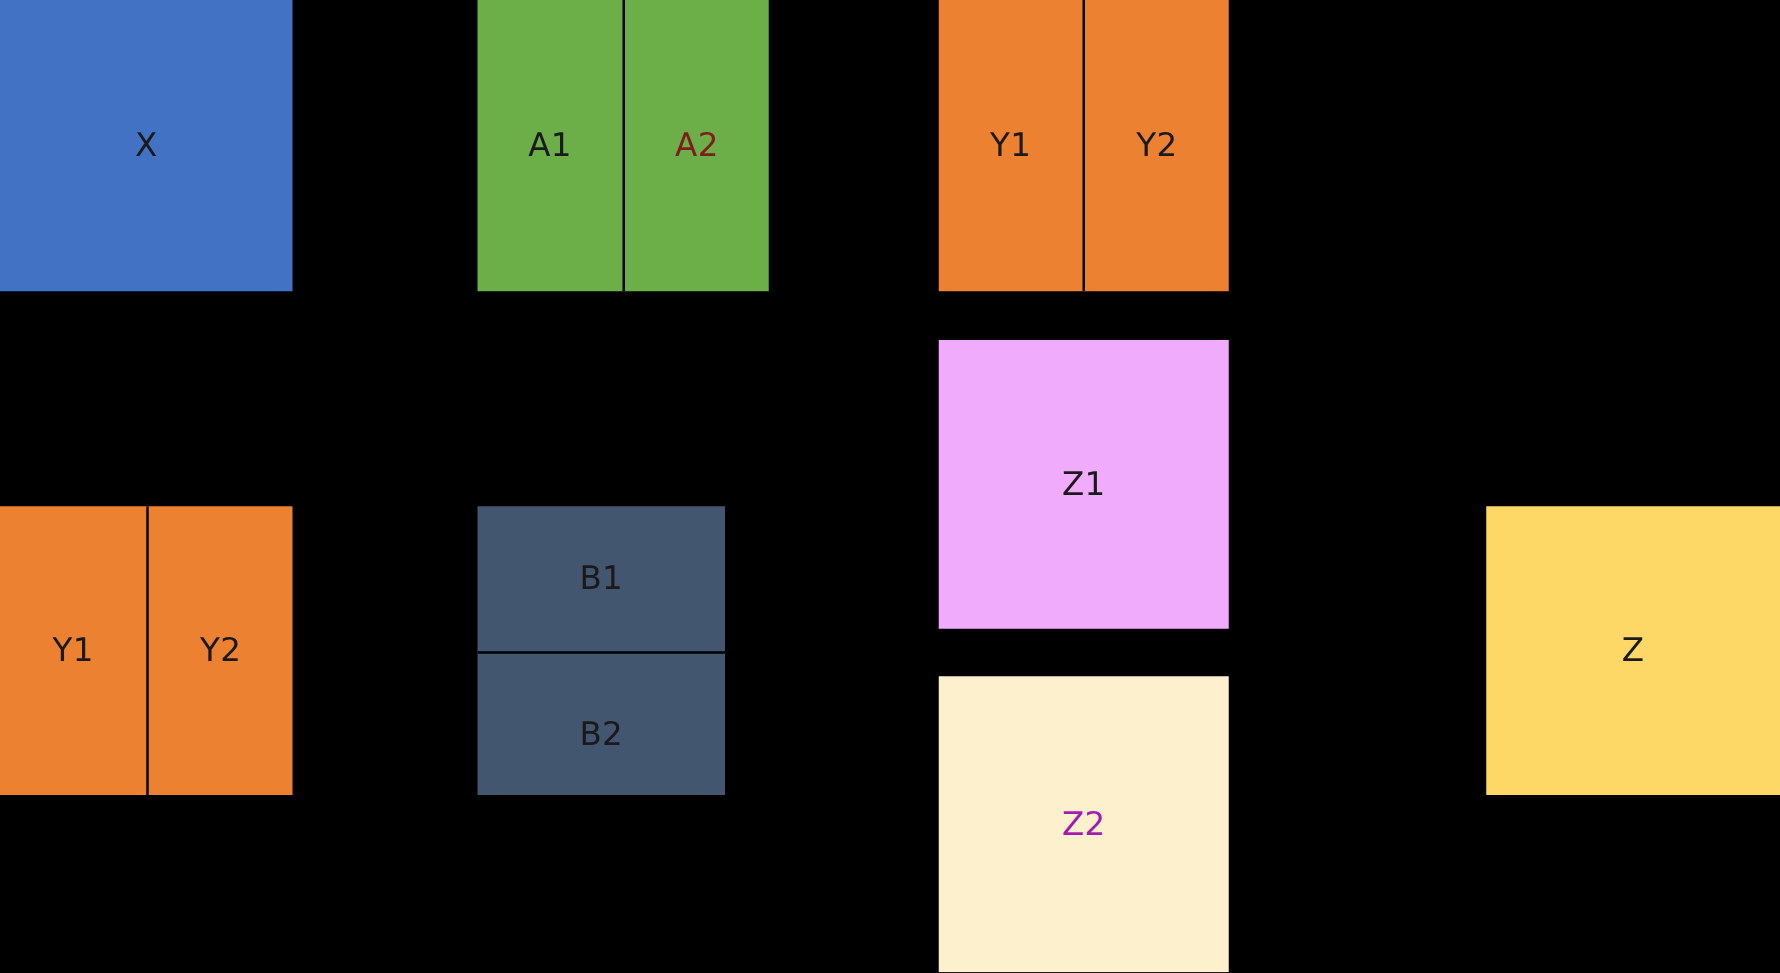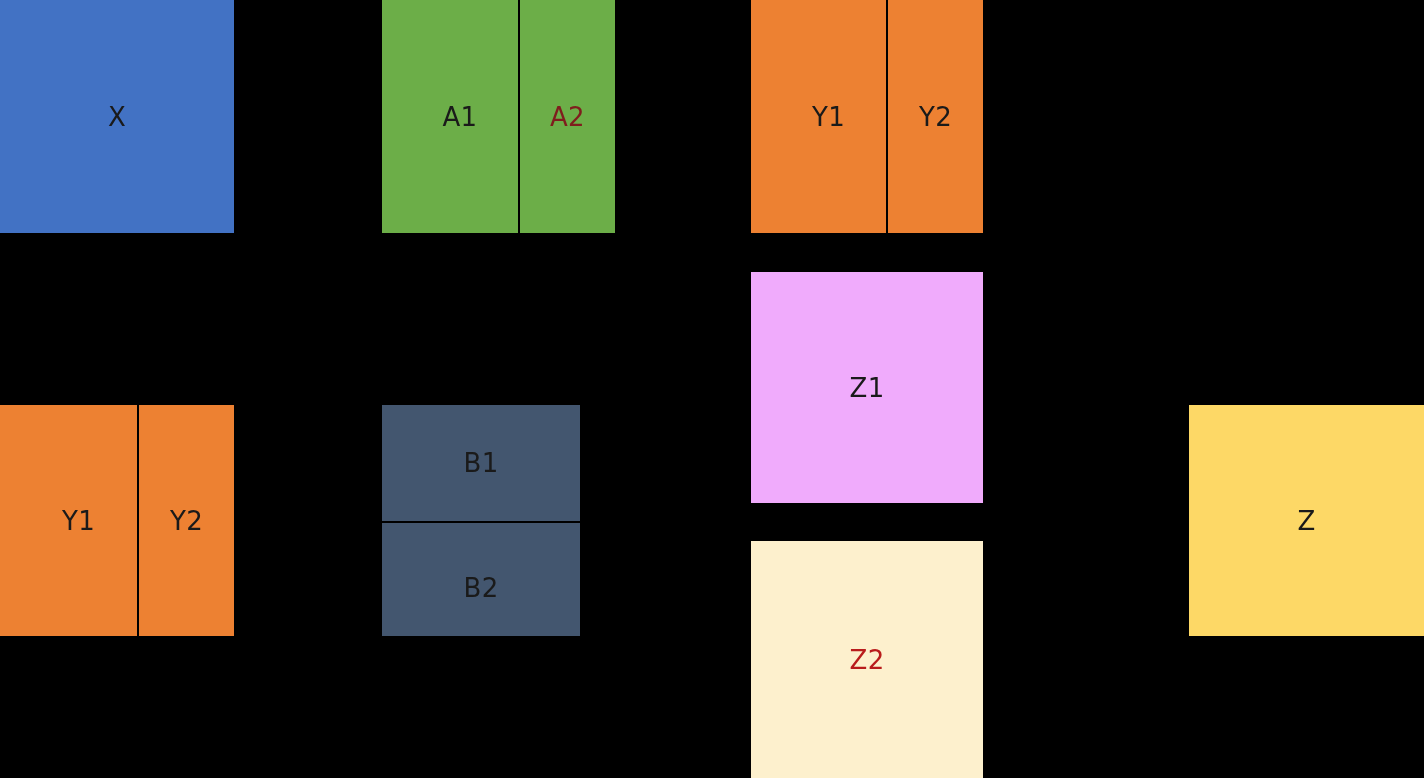--- a/index.html
+++ b/index.html
@@ -15,21 +15,21 @@
     background: #000000;
     overflow: hidden;
     font-family: "DejaVu Sans", "Liberation Sans", sans-serif;
   }
   .block {
     position: absolute;
     box-sizing: border-box;
     display: flex;
     overflow: hidden;
   }
-  .block.split-h { flex-direction: row; padding-left: 20px; }
+  .block.split-h { flex-direction: row; }
   .block.split-v { flex-direction: column; }
   .cell {
     flex: 1 1 0;
     display: flex;
     align-items: center;
     justify-content: center;
     box-sizing: border-box;
     position: relative;
   }
   .cell-label {
@@ -90,16 +90,16 @@
         <span class="cell-label" style="color: rgb(26, 26, 26); margin-top: 16px;">B2</span>
       </div>
     </div>
     <div class="block" style="left: 1189px; top: 405px; width: 235px; height: 231px; background: rgb(253, 216, 102);">
       <div class="cell">
         <span class="cell-label" style="color: rgb(26, 26, 26);">Z</span>
       </div>
     </div>
     <div class="block" style="left: 751px; top: 541px; width: 232px; height: 237px; background: rgb(253, 240, 205);">
       <div class="cell">
-        <span class="cell-label" style="color: #b91c1c;">Z2</span>
+        <span class="cell-label" style="color: #a21caf;">Z2</span>
       </div>
     </div>
   </div>
 
 </body></html>

